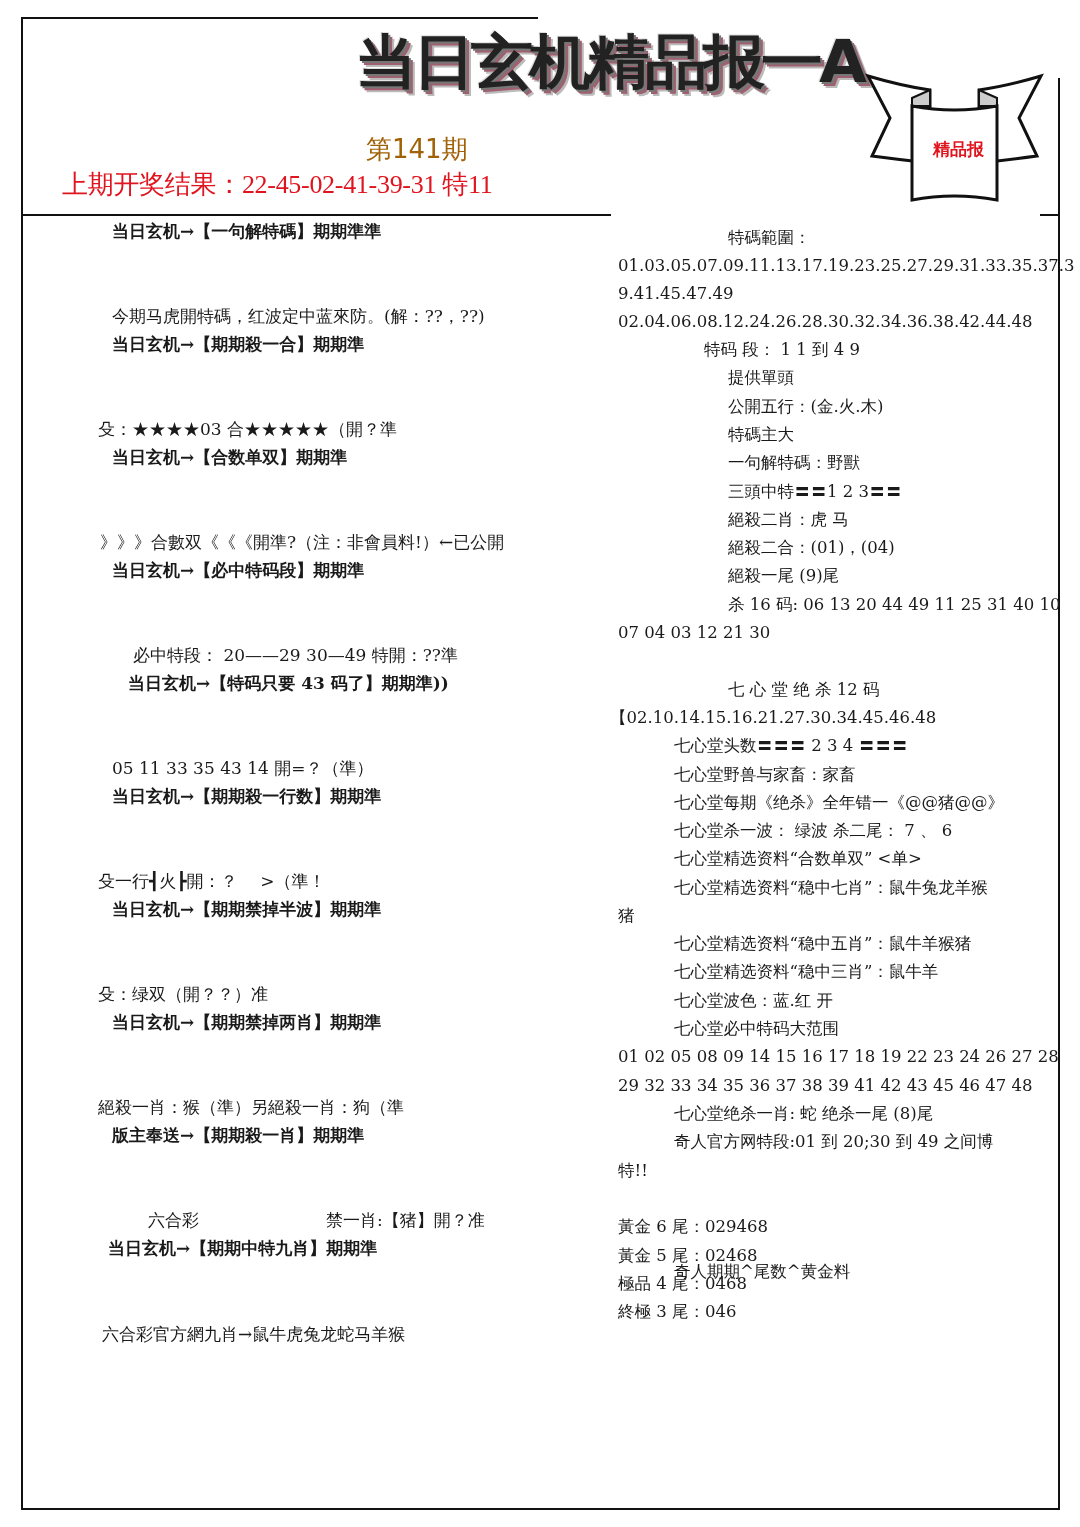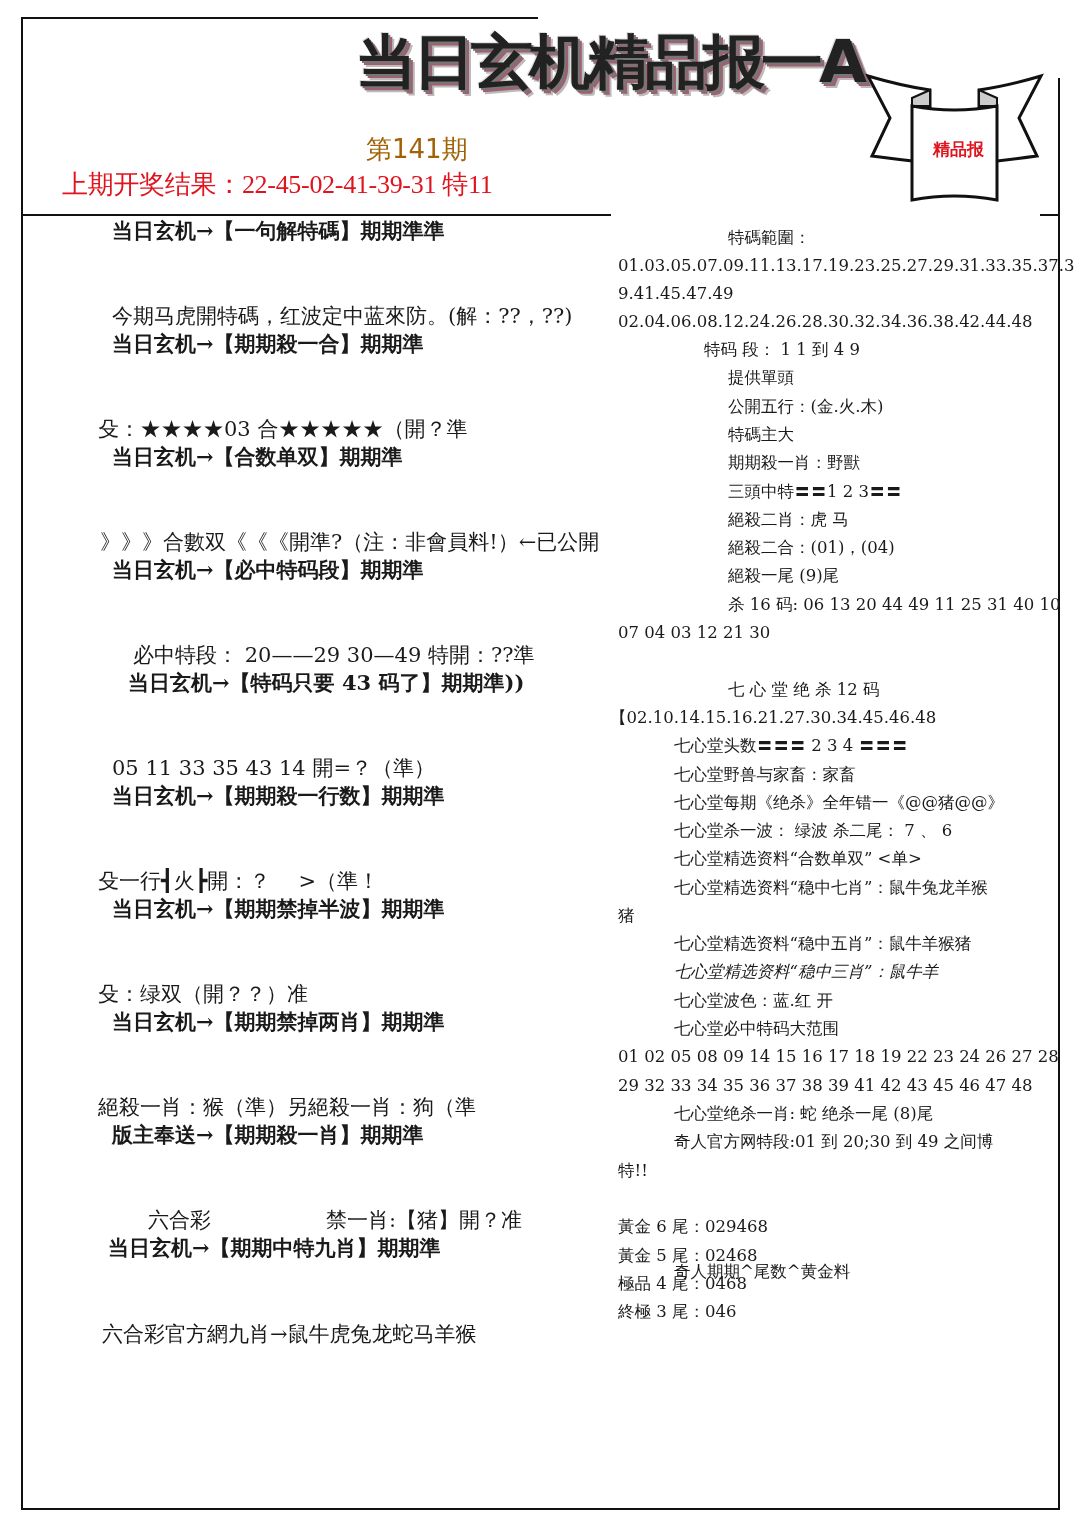--- a/index.html
+++ b/index.html
@@ -27,21 +27,21 @@
   .last-result { position: absolute; left: 62px; top: 167px; font-family: Liberation Serif, serif;
                  font-size: 26px; color: #e0141e; white-space: nowrap; letter-spacing: -0.3px; }
 
   
   .badge { position: absolute; left: 862px; top: 68px; width: 185px; height: 140px; }
   .badge-label { position: absolute; left: 933px; top: 138px; font-family: "DejaVu Sans", sans-serif;
                  font-weight: bold; font-size: 17px; color: #e0141e; }
 
   
   .left-col { position: absolute; left: 0; top: 0; width: 600px; }
-  .line { position: absolute; white-space: nowrap; font-size: 21px; line-height: 22px; }
+  .line { position: absolute; white-space: nowrap; font-size: 17px; line-height: 22px; }
   .bold { font-weight: bold; }
   .right-col .line { font-size: 16.5px; }
 </style>
 </head>
 <body>
 
 <div class="frame-top"></div>
 <div class="frame-left"></div>
 <div class="frame-right"></div>
 <div class="frame-bottom"></div>
@@ -86,38 +86,38 @@
   </div>
 <div id="right-col" class="right-col">
     <div class="line" style="left: 728px; top: 227px;">特碼範圍：</div>
     <div class="line" style="left: 618px; top: 255px;">01.03.05.07.09.11.13.17.19.23.25.27.29.31.33.35.37.3</div>
     <div class="line" style="left: 618px; top: 283px;">9.41.45.47.49</div>
     <div class="line" style="left: 618px; top: 311px;">02.04.06.08.12.24.26.28.30.32.34.36.38.42.44.48</div>
     <div class="line" style="left: 704px; top: 339px;">特码 段： 1 1 到 4 9</div>
     <div class="line" style="left: 728px; top: 367px;">提供單頭</div>
     <div class="line" style="left: 728px; top: 396px;">公開五行：(金.火.木)</div>
     <div class="line" style="left: 728px; top: 424px;">特碼主大</div>
-    <div class="line" style="left: 728px; top: 452px;">期期殺一肖：野獸</div>
+    <div class="line" style="left: 728px; top: 452px;">一句解特碼：野獸</div>
     <div class="line" style="left: 728px; top: 481px;">三頭中特〓〓1 2 3〓〓</div>
     <div class="line" style="left: 728px; top: 509px;">絕殺二肖：虎  马</div>
     <div class="line" style="left: 728px; top: 537px;">絕殺二合：(01)，(04)</div>
     <div class="line" style="left: 728px; top: 565px;">絕殺一尾 (9)尾</div>
     <div class="line" style="left: 728px; top: 594px;">杀 16 码: 06 13 20 44 49 11 25 31 40 10</div>
     <div class="line" style="left: 618px; top: 622px;">07 04 03 12 21 30</div>
     <div class="line" style="left: 728px; top: 679px;">七    心    堂    绝    杀    12    码</div>
     <div class="line" style="left: 610px; top: 707px;">【02.10.14.15.16.21.27.30.34.45.46.48</div>
     <div class="line" style="left: 674px; top: 735px;">七心堂头数〓〓〓 2    3    4 〓〓〓</div>
     <div class="line" style="left: 674px; top: 764px;">七心堂野兽与家畜：家畜</div>
     <div class="line" style="left: 674px; top: 792px; text-align: center;">七心堂每期《绝杀》全年错一《@@猪@@》</div>
     <div class="line" style="left: 674px; top: 820px;">七心堂杀一波：  绿波  杀二尾：  7 、 6</div>
     <div class="line" style="left: 674px; top: 848px;">七心堂精选资料“合数单双”  &lt;单&gt;</div>
     <div class="line" style="left: 674px; top: 877px;">七心堂精选资料“稳中七肖”：鼠牛兔龙羊猴</div>
     <div class="line" style="left: 618px; top: 905px;">猪</div>
     <div class="line" style="left: 674px; top: 933px;">七心堂精选资料“稳中五肖”：鼠牛羊猴猪</div>
-    <div class="line" style="left: 674px; top: 961px; font-style: italic;">七心堂精选资料“稳中三肖”：鼠牛羊</div>
+    <div class="line" style="left: 674px; top: 961px;">七心堂精选资料“稳中三肖”：鼠牛羊</div>
     <div class="line" style="left: 674px; top: 990px;">七心堂波色：蓝.红  开</div>
     <div class="line" style="left: 674px; top: 1018px;">七心堂必中特码大范围</div>
     <div class="line" style="left: 618px; top: 1046px;">01 02 05 08 09 14 15 16 17 18 19 22 23 24 26 27 28</div>
     <div class="line" style="left: 618px; top: 1075px;">29 32 33 34 35 36 37 38 39 41 42 43 45 46 47 48</div>
     <div class="line" style="left: 674px; top: 1103px;">七心堂绝杀一肖: 蛇  绝杀一尾  (8)尾</div>
     <div class="line" style="left: 674px; top: 1131px;">奇人官方网特段:01  到  20;30  到  49  之间博</div>
     <div class="line" style="left: 618px; top: 1160px;">特!!</div>
     <div class="line" style="left: 674px; top: 1248px; margin-top: 13px;">奇人期期^尾数^黄金料</div>
     <div class="line" style="left: 618px; top: 1216px;">黃金 6 尾：029468</div>
     <div class="line" style="left: 618px; top: 1245px;">黃金 5 尾：02468</div>

